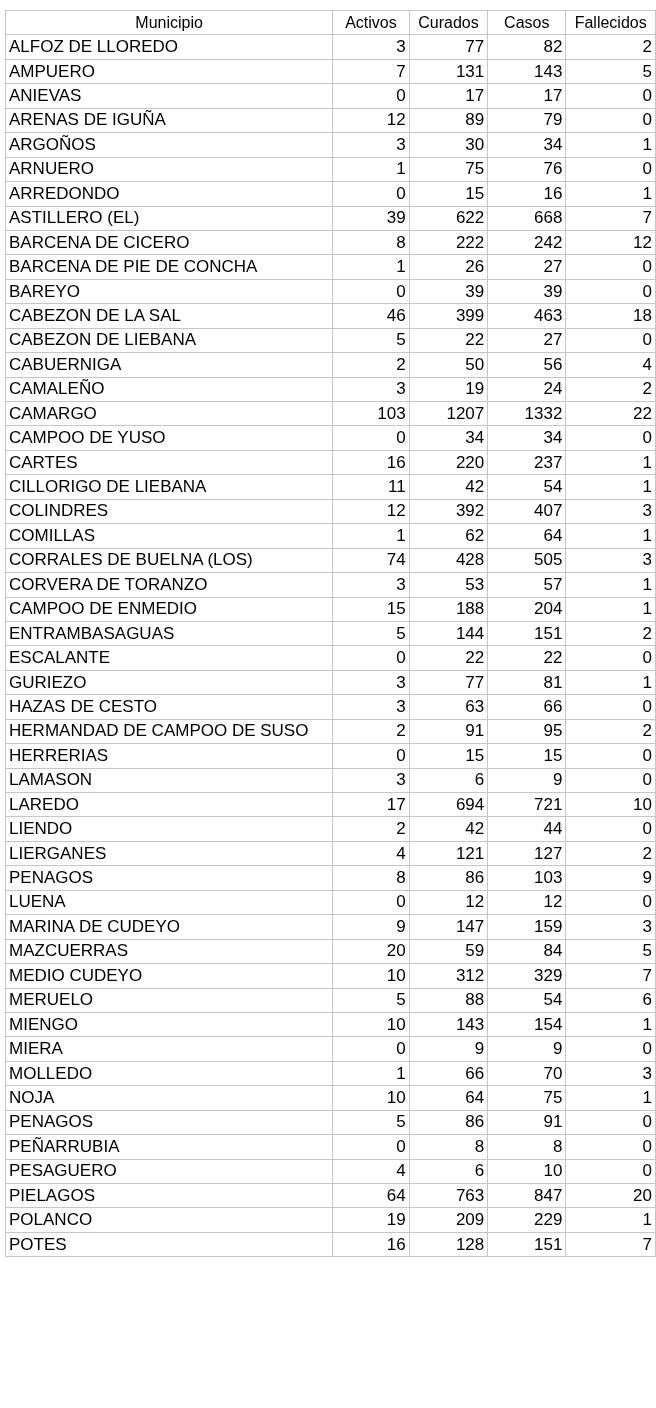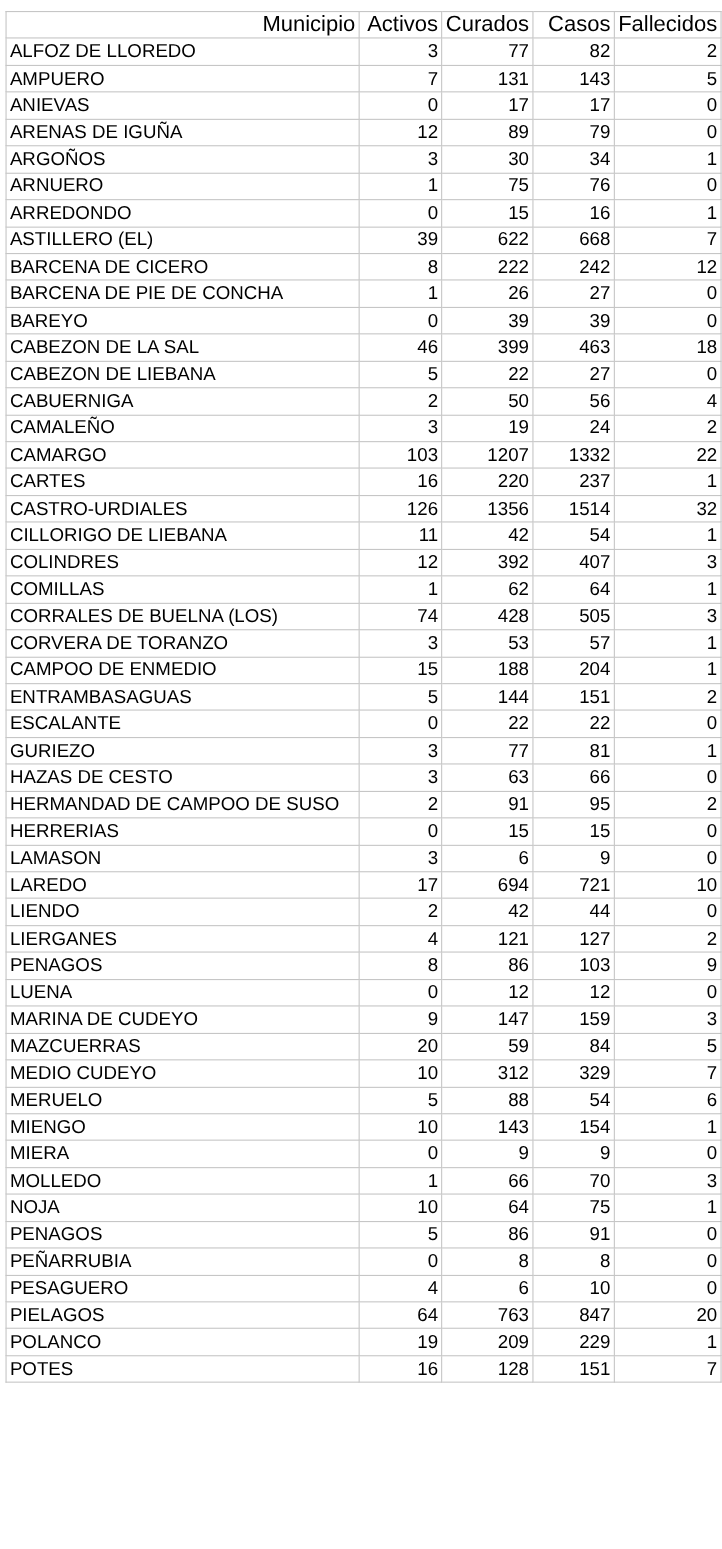--- a/index.html
+++ b/index.html
@@ -1,20 +1,20 @@
 <!DOCTYPE html>
 <html><head>
 <meta charset="utf-8">
 <style>
   html, body { margin: 0; padding: 0; background: #ffffff; }
   body { width: 656px; height: 1408px; overflow: hidden; position: relative; font-family: "Liberation Sans", sans-serif; color: #000; }
   .sheet { position: absolute; left: 5px; top: 10px; }
   table { border-collapse: collapse; table-layout: fixed; }
   td, th { border: 1px solid #c6c6c6; height: 23.44px; padding: 0 3px; white-space: nowrap; overflow: hidden; box-sizing: border-box; }
-  th { font-weight: normal; font-size: 20px; text-align: right; padding-left: 3px; }
+  th { font-weight: normal; font-size: 16px; text-align: center; padding-left: 3px; }
   td { font-size: 17px; }
   td.num { text-align: right; padding-right: 3px; }
   col.c1 { width: 328px; }
   col.c2 { width: 77px; }
   col.c3 { width: 79px; }
   col.c4 { width: 79px; }
   col.c5 { width: 90px; }
   tr { height: 24.44px; }
 </style>
 </head>
@@ -145,32 +145,32 @@
           <td class="num">2</td>
         </tr>
         <tr>
           <td>CAMARGO</td>
           <td class="num">103</td>
           <td class="num">1207</td>
           <td class="num">1332</td>
           <td class="num">22</td>
         </tr>
         <tr>
+          <td>CAMPOO DE YUSO</td>
+          <td class="num">0</td>
+          <td class="num">34</td>
+          <td class="num">34</td>
+          <td class="num">0</td>
+        </tr>
+        <tr>
           <td>CARTES</td>
           <td class="num">16</td>
           <td class="num">220</td>
           <td class="num">237</td>
           <td class="num">1</td>
-        </tr>
-        <tr>
-          <td>CASTRO-URDIALES</td>
-          <td class="num">126</td>
-          <td class="num">1356</td>
-          <td class="num">1514</td>
-          <td class="num">32</td>
         </tr>
         <tr>
           <td>CILLORIGO DE LIEBANA</td>
           <td class="num">11</td>
           <td class="num">42</td>
           <td class="num">54</td>
           <td class="num">1</td>
         </tr>
         <tr>
           <td>COLINDRES</td>

